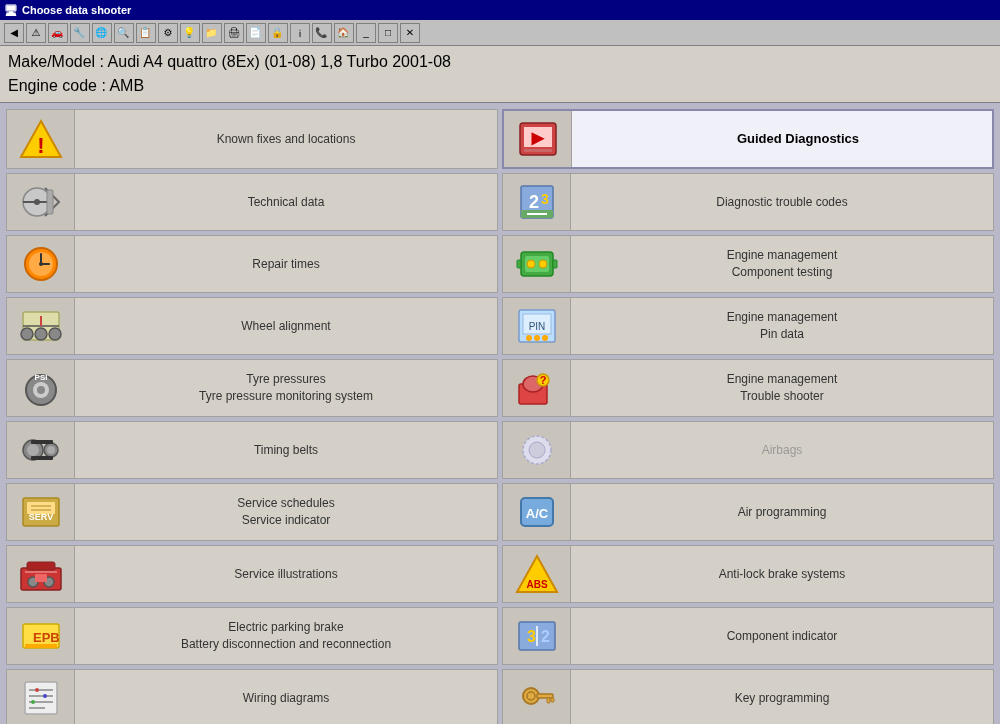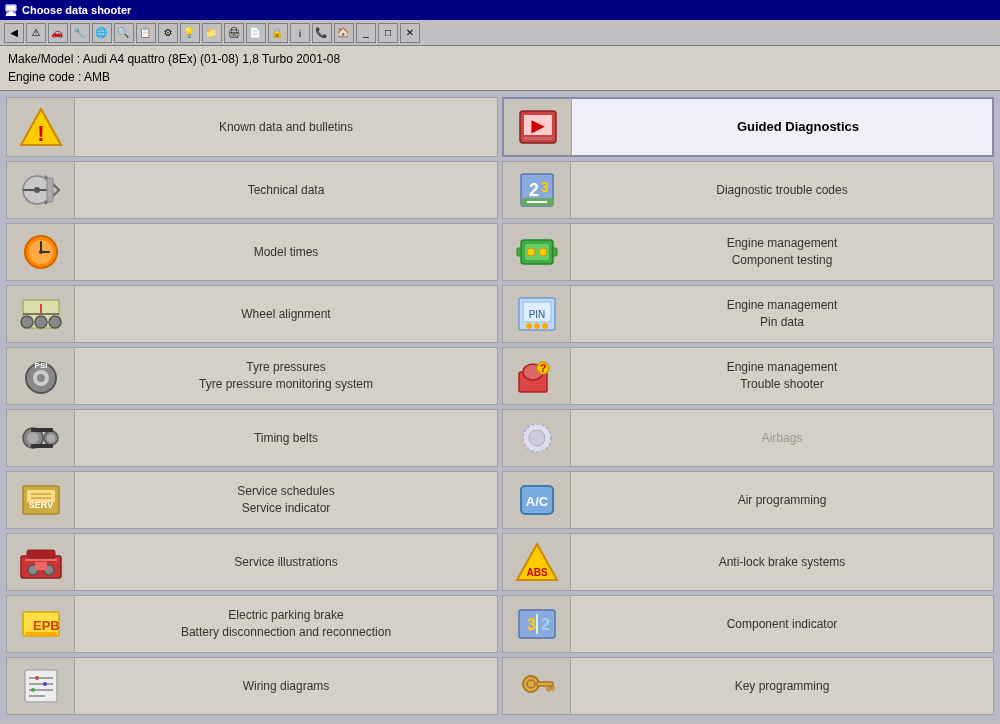--- a/index.html
+++ b/index.html
@@ -50,21 +50,21 @@
       display: flex;
       align-items: center;
       justify-content: center;
       font-size: 10px;
       cursor: pointer;
     }
     
     .info-bar {
       background: #d4d0c8;
       padding: 4px 8px;
-      font-size: 12px;
+      font-size: 16px;
       border-bottom: 1px solid #808080;
       line-height: 1.5;
     }
     
     .main-content {
       background: #b8b8c8;
       padding: 6px;
       display: grid;
       grid-template-columns: 1fr 1fr;
       gap: 4px;
@@ -167,21 +167,21 @@
 
 <div class="main-content">
 
   <div class="cat-item">
     <div class="cat-icon">
       <svg width="48" height="44" viewBox="0 0 48 44">
         <polygon points="24,4 44,40 4,40" fill="#ffcc00" stroke="#cc8800" stroke-width="2"></polygon>
         <text x="24" y="36" text-anchor="middle" font-size="22" font-weight="bold" fill="#cc0000">!</text>
       </svg>
     </div>
-    <div class="cat-label">Known data and bulletins</div>
+    <div class="cat-label">Known fixes and locations</div>
   </div>
 
   <div class="cat-item guided-cell">
     <div class="cat-icon">
       <svg width="48" height="44" viewBox="0 0 48 44">
         <rect x="6" y="6" width="36" height="32" rx="3" fill="#cc4444" stroke="#882222" stroke-width="1.5"></rect>
         <rect x="10" y="10" width="28" height="20" fill="#ffcccc"></rect>
         <text x="24" y="26" text-anchor="middle" font-size="16" fill="#cc0000" font-weight="bold">▶</text>
         <rect x="10" y="32" width="28" height="3" fill="#cc6666"></rect>
       </svg>
@@ -218,21 +218,21 @@
   <div class="cat-item">
     <div class="cat-icon">
       <svg width="48" height="44" viewBox="0 0 48 44">
         <circle cx="24" cy="22" r="16" fill="#ff8800" stroke="#cc6600" stroke-width="2"></circle>
         <circle cx="24" cy="22" r="12" fill="#ffaa44"></circle>
         <line x1="24" y1="22" x2="24" y2="12" stroke="#333" stroke-width="2" stroke-linecap="round"></line>
         <line x1="24" y1="22" x2="32" y2="22" stroke="#333" stroke-width="2" stroke-linecap="round"></line>
         <circle cx="24" cy="22" r="2" fill="#333"></circle>
       </svg>
     </div>
-    <div class="cat-label">Model times</div>
+    <div class="cat-label">Repair times</div>
   </div>
 
   <div class="cat-item">
     <div class="cat-icon">
       <svg width="48" height="44" viewBox="0 0 48 44">
         <rect x="8" y="10" width="32" height="24" rx="3" fill="#44aa44" stroke="#228822" stroke-width="1.5"></rect>
         <rect x="12" y="14" width="24" height="16" rx="2" fill="#66cc66"></rect>
         <circle cx="18" cy="22" r="4" fill="#ffcc00" stroke="#cc9900" stroke-width="1"></circle>
         <circle cx="30" cy="22" r="4" fill="#ffcc00" stroke="#cc9900" stroke-width="1"></circle>
         <rect x="4" y="18" width="4" height="8" rx="1" fill="#44aa44" stroke="#228822" stroke-width="1"></rect>

